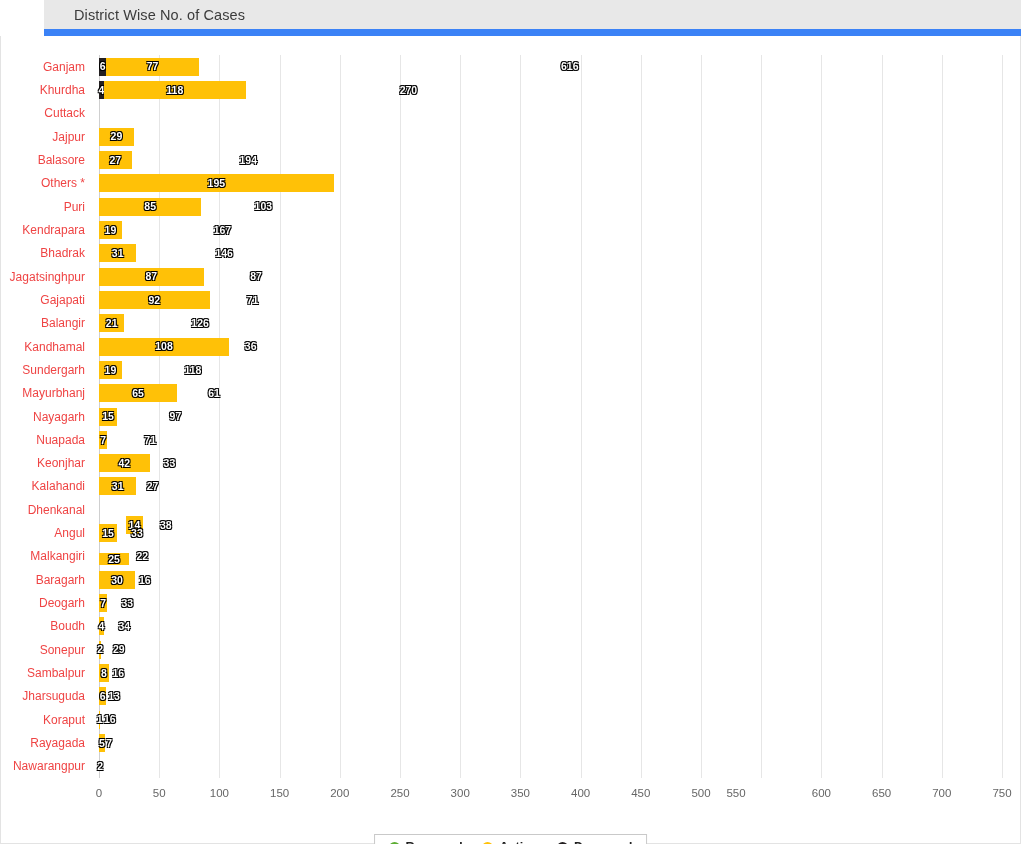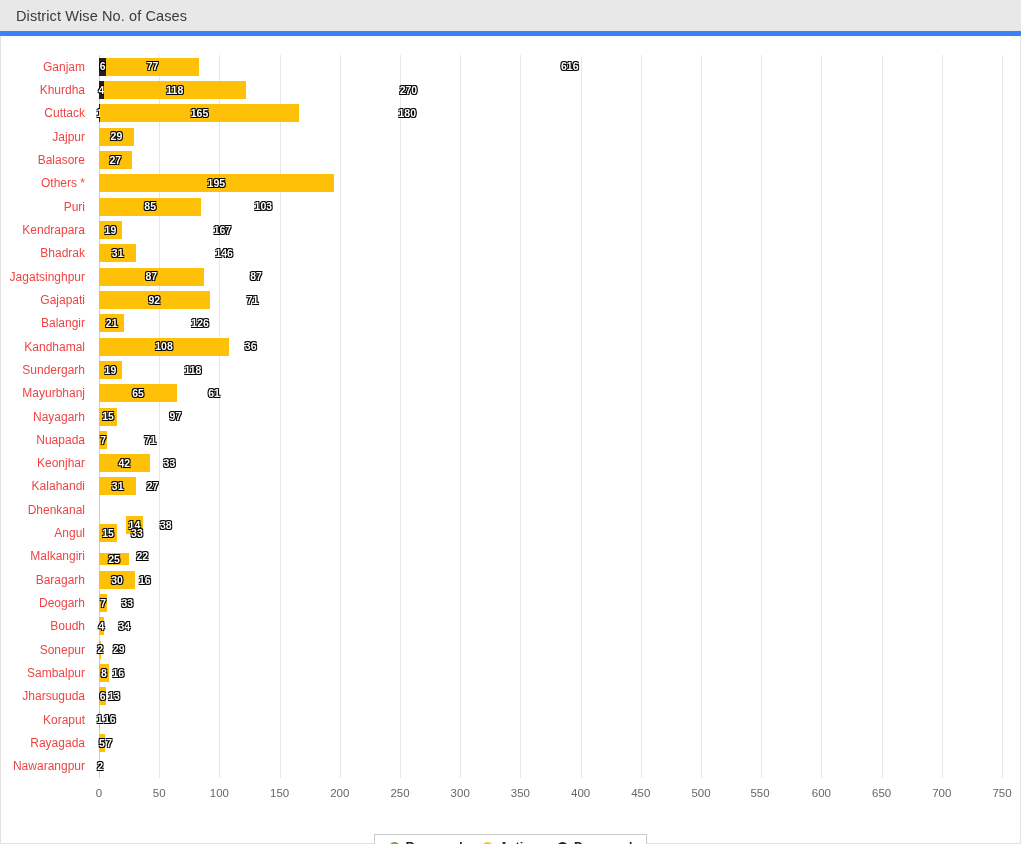--- a/index.html
+++ b/index.html
@@ -17,26 +17,27 @@
     width: 1021px;
     height: 844px;
     box-sizing: border-box;
     background: #ffffff;
     display: flex;
     flex-direction: column;
   }
   .panel-header {
     height: 36px;
     background: #e8e8e8;
-    border-bottom: 5px solid #3b82f6;
+    border-bottom: 7px solid #3b82f6;
     display: flex;
     align-items: center;
-    padding-left: 16px;
+    padding-left: 30px;
     box-sizing: border-box;
     flex: 0 0 36px;
+    margin-left: 44px;
   }
   .panel-title {
     font-size: 14.5px;
     color: #3b3b3b;
     letter-spacing: 0.1px;
   }
   .panel-body {
     flex: 1 1 auto;
     background: #ffffff;
     position: relative;
@@ -250,39 +251,31 @@
               <div class="seg seg-deceased" title="Khurdha — Deceased: 4" style="width: 4.816px; flex: 0 0 4.816px;">
                 <span class="seg-label">4</span>
               </div>
               <div class="seg seg-active" title="Khurdha — Active: 118" style="width: 142.072px; flex: 0 0 142.072px;">
                 <span class="seg-label">118</span>
               </div>
               <div class="seg seg-recovred" title="Khurdha — Recovred: 270" style="width: 325.08px; flex: 0 0 325.08px;">
                 <span class="seg-label">270</span>
               </div>
             </div>
-            <div class="row" style="top: 49.3065px; height: 18px;">
-              <div class="seg seg-deceased" title="Cuttack — Deceased: 1" style="width: 1.204px; flex: 0 0 1.204px;">
-                <span class="seg-label">1</span>
-              </div>
-              <div class="seg seg-active" title="Cuttack — Active: 165" style="width: 198.66px; flex: 0 0 198.66px;">
-                <span class="seg-label">165</span>
-              </div>
-              <div class="seg seg-recovred" title="Cuttack — Recovred: 180" style="width: 216.72px; flex: 0 0 216.72px;">
-                <span class="seg-label">180</span>
-              </div>
-            </div>
             <div class="row" style="top: 72.629px; height: 18px;">
               <div class="seg seg-active" title="Jajpur — Active: 29" style="width: 34.916px; flex: 0 0 34.916px;">
                 <span class="seg-label">29</span>
               </div>
             </div>
             <div class="row" style="top: 95.9516px; height: 18px;">
               <div class="seg seg-active" title="Balasore — Active: 27" style="width: 32.508px; flex: 0 0 32.508px;">
                 <span class="seg-label">27</span>
+              </div>
+              <div class="seg seg-recovred" title="Balasore — Recovred: 194" style="width: 233.576px; flex: 0 0 233.576px;">
+                <span class="seg-label">194</span>
               </div>
             </div>
             <div class="row" style="top: 119.274px; height: 18px;">
               <div class="seg seg-active" title="Others * — Active: 195" style="width: 234.78px; flex: 0 0 234.78px;">
                 <span class="seg-label">195</span>
               </div>
             </div>
             <div class="row" style="top: 142.597px; height: 18px;">
               <div class="seg seg-active" title="Puri — Active: 85" style="width: 102.34px; flex: 0 0 102.34px;">
                 <span class="seg-label">85</span>
@@ -488,21 +481,21 @@
           <div class="xtick" style="left: 60.2px;">50</div>
           <div class="xtick" style="left: 120.4px;">100</div>
           <div class="xtick" style="left: 180.6px;">150</div>
           <div class="xtick" style="left: 240.8px;">200</div>
           <div class="xtick" style="left: 301px;">250</div>
           <div class="xtick" style="left: 361.2px;">300</div>
           <div class="xtick" style="left: 421.4px;">350</div>
           <div class="xtick" style="left: 481.6px;">400</div>
           <div class="xtick" style="left: 541.8px;">450</div>
           <div class="xtick" style="left: 602px;">500</div>
-          <div class="xtick" style="left: 661px;">550</div>
+          <div class="xtick" style="left: 637px;">550</div>
           <div class="xtick" style="left: 722.4px;">600</div>
           <div class="xtick" style="left: 782.6px;">650</div>
           <div class="xtick" style="left: 842.8px;">700</div>
           <div class="xtick" style="left: 903px;">750</div>
         </div>
 
       <div class="legend" id="legend">
           <div class="legend-item">
             <span class="legend-dot" style="background: rgb(92, 173, 50);"></span>
             <span class="legend-text">Recovred</span>

